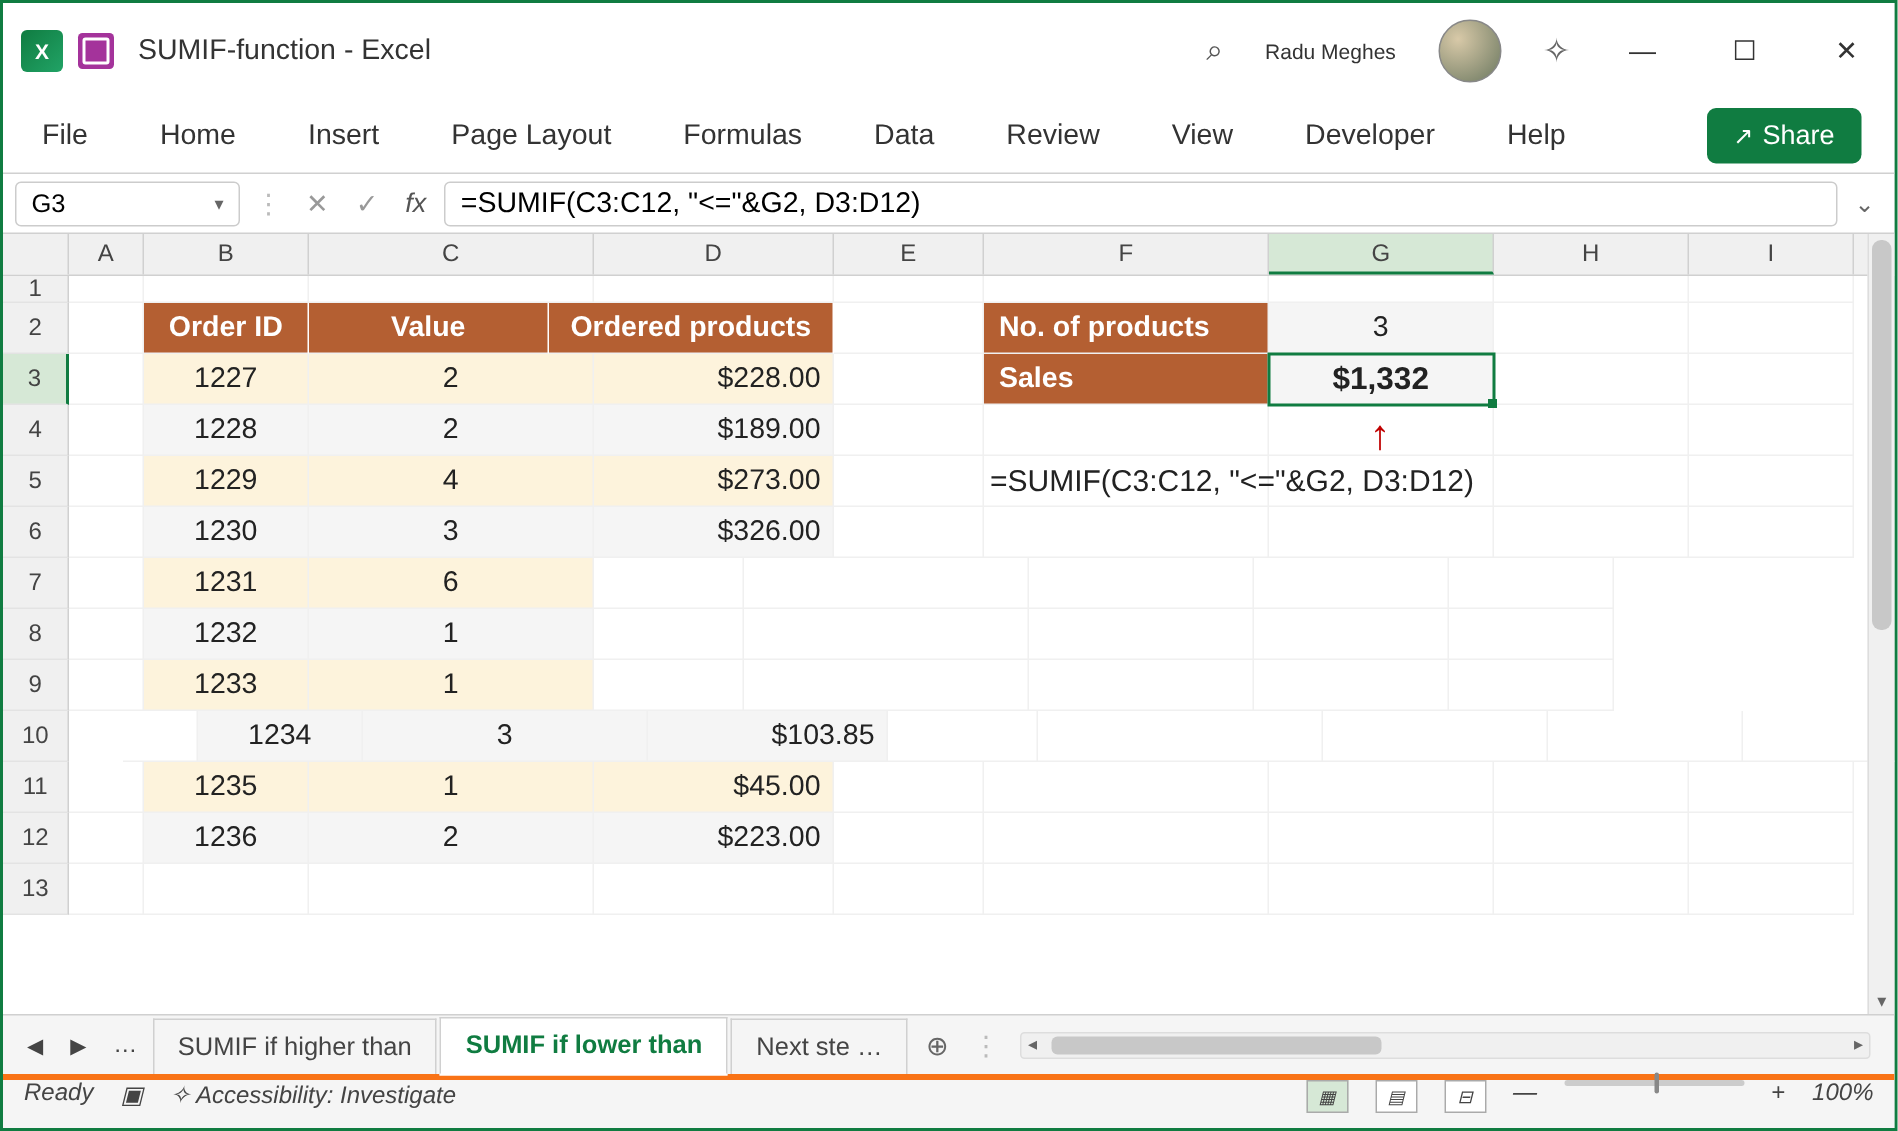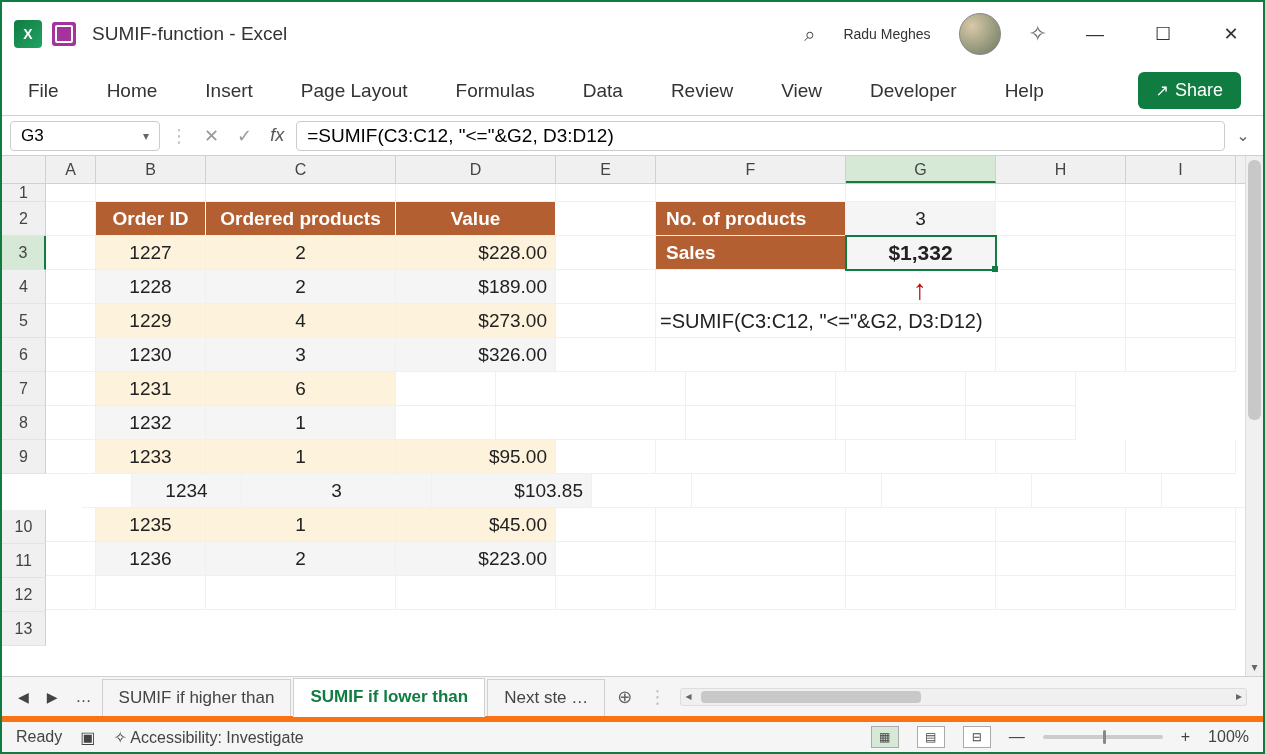--- a/index.html
+++ b/index.html
@@ -71,21 +71,21 @@
   .sheet-nav { padding:0 8px; color:#444; font-size:14px;}
   .sheet-ell { padding:0 8px; color:#444;}
   .sheet-tab { padding:8px 16px; font-size:17px; color:#444; background:#f5f5f5; border:1px solid #d0d0d0; border-bottom:none; position:relative; top:1px;}
   .sheet-tab.active { background:#fff; color:#107c41; font-weight:bold; border-bottom:2px solid #fff;}
   .sheet-add { padding:0 10px; color:#666; font-size:18px;}
   .hscroll { flex:1; height:18px; background:#f0f0f0; margin:0 8px; border:1px solid #ddd; position:relative; border-radius:3px;}
   .hscroll-thumb { position:absolute; top:2px; bottom:2px; left:4px; width:220px; background:#c8c8c8; border-radius:4px;}
   .hscroll .arr { position:absolute; top:0; font-size:12px; color:#666;}
 
   
-  .status-bar { height:36px; background:#f5f5f5; display:flex; align-items:center; padding:0 14px; gap:18px; border-top:6px solid #f97316; font-size:16px; color:#444;}
+  .status-bar { height:36px; background:#f5f5f5; display:flex; padding:0 14px; gap:18px; border-top:4px solid #f97316; font-size:16px; color:#444;font-style:italic;}
   .status-spacer { flex:1;}
   .view-btn { width:28px; height:22px; border:1px solid #aaa; display:inline-flex; align-items:center; justify-content:center; font-size:12px; background:#fff;}
   .view-btn.active { background:#d6e8d6;}
   .zoom-slider { width:120px; height:4px; background:#ccc; position:relative; border-radius:2px;}
   .zoom-slider::before { content:""; position:absolute; left:50%; top:-5px; width:3px; height:14px; background:#888; border-radius:2px;}
 </style>
 </head>
 <body>
 
 <div class="titlebar">
@@ -155,42 +155,42 @@
     <div class="row-headers" id="rowHeaders">
         <div class="row-h" style="height: 18px; line-height: 18px;">1</div>
         <div class="row-h" style="height: 34px; line-height: 34px;">2</div>
         <div class="row-h sel" style="height: 34px; line-height: 34px;">3</div>
         <div class="row-h" style="height: 34px; line-height: 34px;">4</div>
         <div class="row-h" style="height: 34px; line-height: 34px;">5</div>
         <div class="row-h" style="height: 34px; line-height: 34px;">6</div>
         <div class="row-h" style="height: 34px; line-height: 34px;">7</div>
         <div class="row-h" style="height: 34px; line-height: 34px;">8</div>
         <div class="row-h" style="height: 34px; line-height: 34px;">9</div>
-        <div class="row-h" style="height: 34px; line-height: 34px; margin-top: 36px;">10</div>
+        <div class="row-h" style="height: 34px; line-height: 34px;">10</div>
         <div class="row-h" style="height: 34px; line-height: 34px;">11</div>
         <div class="row-h" style="height: 34px; line-height: 34px;">12</div>
         <div class="row-h" style="height: 34px; line-height: 34px;">13</div>
       </div>
     <div class="cells" id="cells">
         <div class="row" style="height: 18px;">
           <div class="cell " style="width: 50px;"></div>
           <div class="cell " style="width: 110px;"></div>
           <div class="cell " style="width: 190px;"></div>
           <div class="cell " style="width: 160px;"></div>
           <div class="cell " style="width: 100px;"></div>
           <div class="cell " style="width: 190px;"></div>
           <div class="cell " style="width: 150px;"></div>
           <div class="cell " style="width: 130px;"></div>
           <div class="cell " style="width: 110px;"></div>
         </div>
         <div class="row" style="height: 34px;">
           <div class="cell " style="width: 50px;"></div>
           <div class="cell hdr-cell" style="width: 110px;">Order ID</div>
+          <div class="cell hdr-cell" style="width: 160px;">Value</div>
           <div class="cell hdr-cell" style="width: 190px;">Ordered products</div>
-          <div class="cell hdr-cell" style="width: 160px;">Value</div>
           <div class="cell " style="width: 100px;"></div>
           <div class="cell side-hdr" style="width: 190px;">No. of products</div>
           <div class="cell side-val" style="width: 150px;">3</div>
           <div class="cell " style="width: 130px;"></div>
           <div class="cell " style="width: 110px;"></div>
         </div>
         <div class="row" style="height: 34px;">
           <div class="cell " style="width: 50px;"></div>
           <div class="cell num band-even" style="width: 110px;">1227</div>
           <div class="cell num band-even" style="width: 190px;">2</div>
@@ -251,21 +251,20 @@
           <div class="cell " style="width: 100px;"></div>
           <div class="cell " style="width: 190px;"></div>
           <div class="cell " style="width: 150px;"></div>
           <div class="cell " style="width: 130px;"></div>
           <div class="cell " style="width: 110px;"></div>
         </div>
         <div class="row" style="height: 34px;">
           <div class="cell " style="width: 50px;"></div>
           <div class="cell num band-even" style="width: 110px;">1233</div>
           <div class="cell num band-even" style="width: 190px;">1</div>
-          <div class="cell val band-even" style="width: 160px;">$95.00</div>
           <div class="cell " style="width: 100px;"></div>
           <div class="cell " style="width: 190px;"></div>
           <div class="cell " style="width: 150px;"></div>
           <div class="cell " style="width: 130px;"></div>
           <div class="cell " style="width: 110px;"></div>
         </div>
         <div class="row" style="height: 34px; margin-left: 36px;">
           <div class="cell " style="width: 50px;"></div>
           <div class="cell num band-odd" style="width: 110px;">1234</div>
           <div class="cell num band-odd" style="width: 190px;">3</div>

